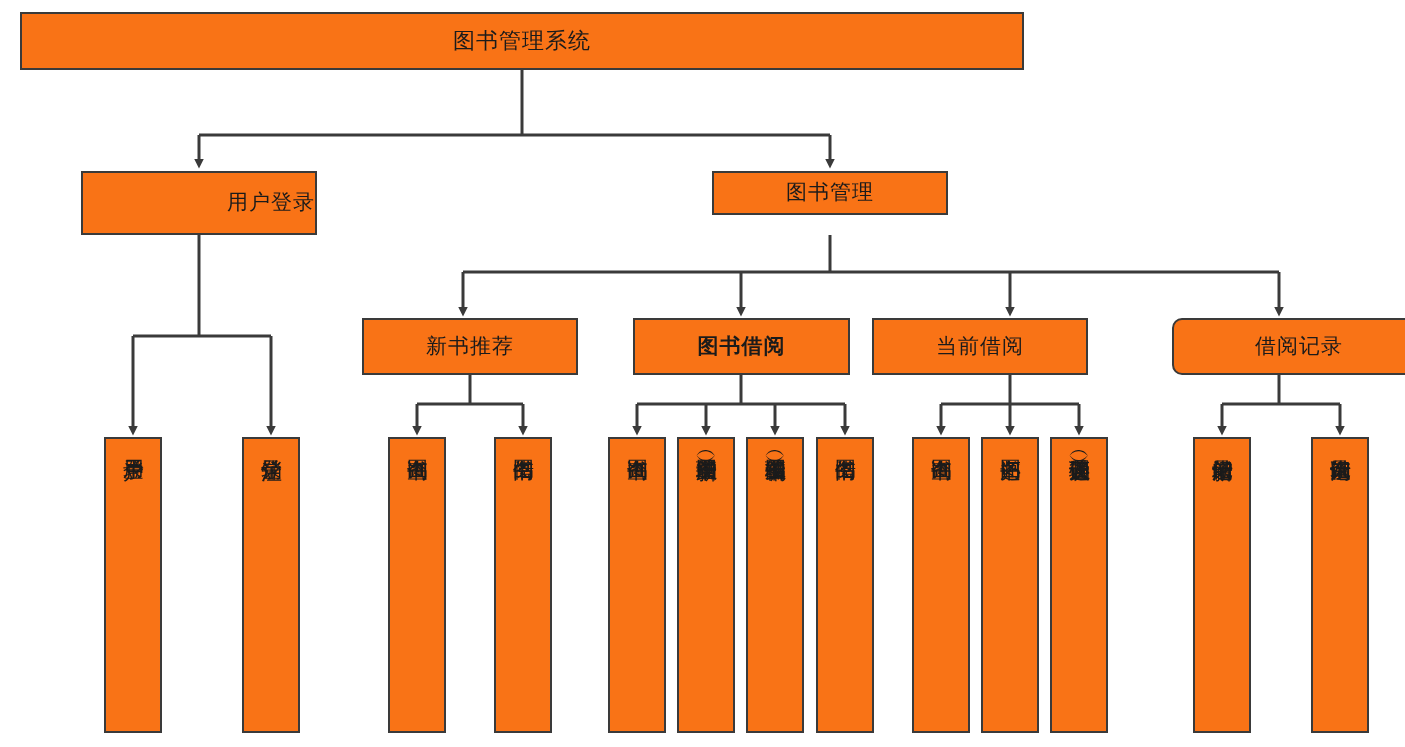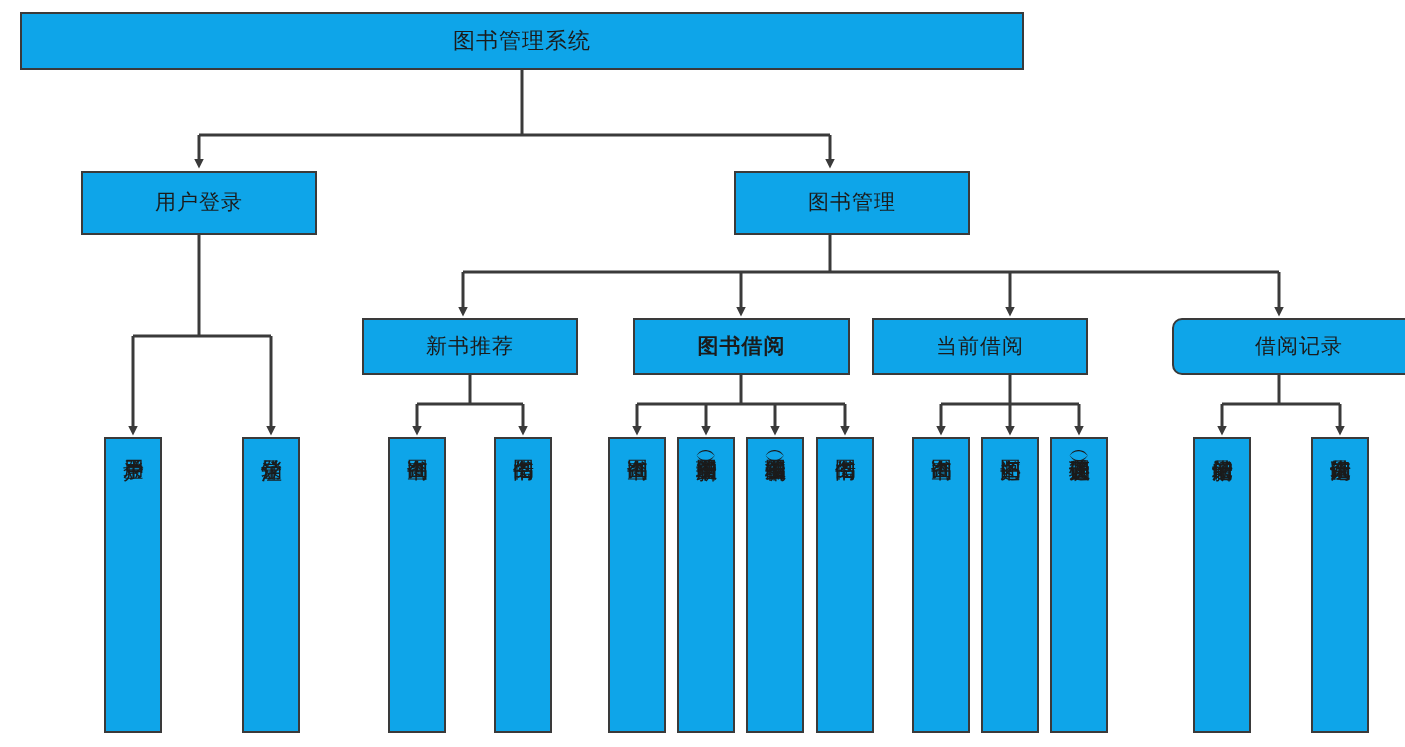--- a/index.html
+++ b/index.html
@@ -22,21 +22,21 @@
     position: absolute;
     left: 0;
     top: 0;
     width: 1405px;
     height: 747px;
     pointer-events: none;
   }
   .node {
     position: absolute;
     box-sizing: border-box;
-    background: #0ea5e9;
+    background: #f97316;
     border: 2px solid #3a3a3a;
     display: flex;
     align-items: center;
     justify-content: center;
     color: #1b1b1b;
   }
   
   .node .label-h {
     font-size: 21px;
     line-height: 1.1;
@@ -124,24 +124,24 @@
       <path d="M1222,404 L1340,404"></path>
       <path d="M1222,404 L1222,427" marker-end="url(#arrow)"></path>
       <path d="M1340,404 L1340,427" marker-end="url(#arrow)"></path>
     </g>
   </svg>
 
   <div class="node root" style="left:20px; top:12px; width:1004px; height:58px;">
     <span class="label-h">图书管理系统</span>
   </div>
 
-  <div class="node" style="left:81px; top:171px; width:236px; height:64px;">
+  <div class="node" style="left:81px; top:171px; width:236px; height:64px;justify-content:flex-end;">
     <span class="label-h">用户登录</span>
   </div>
-  <div class="node" style="left:712px; top:171px; width:236px; height:64px;margin-left:22px;">
+  <div class="node" style="left:712px; top:171px; width:236px; height:44px;">
     <span class="label-h">图书管理</span>
   </div>
 
   <div class="node" style="left:362px; top:318px; width:216px; height:57px;">
     <span class="label-h">新书推荐</span>
   </div>
   <div class="node" style="left:633px; top:318px; width:217px; height:57px;font-weight:bold;">
     <span class="label-h">图书借阅</span>
   </div>
   <div class="node" style="left:872px; top:318px; width:216px; height:57px;">

